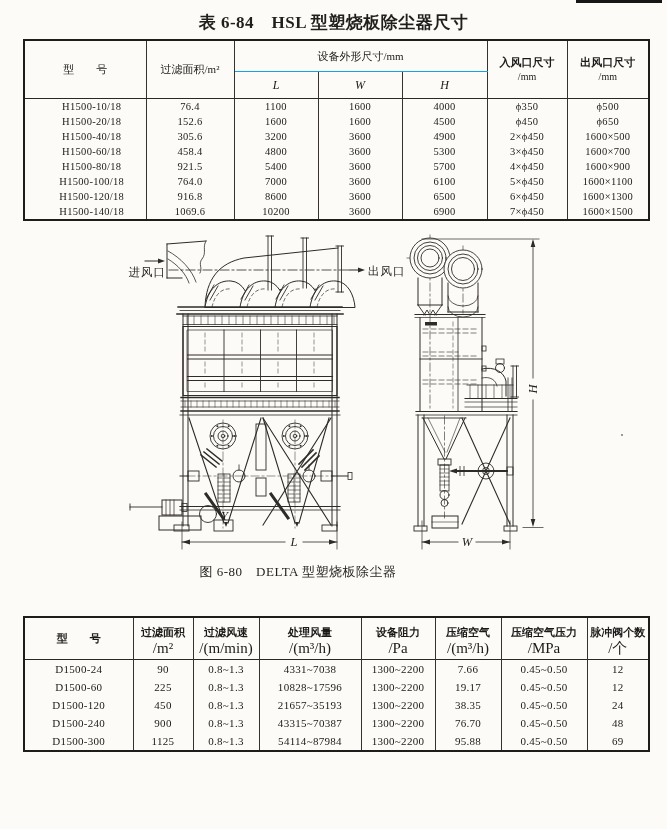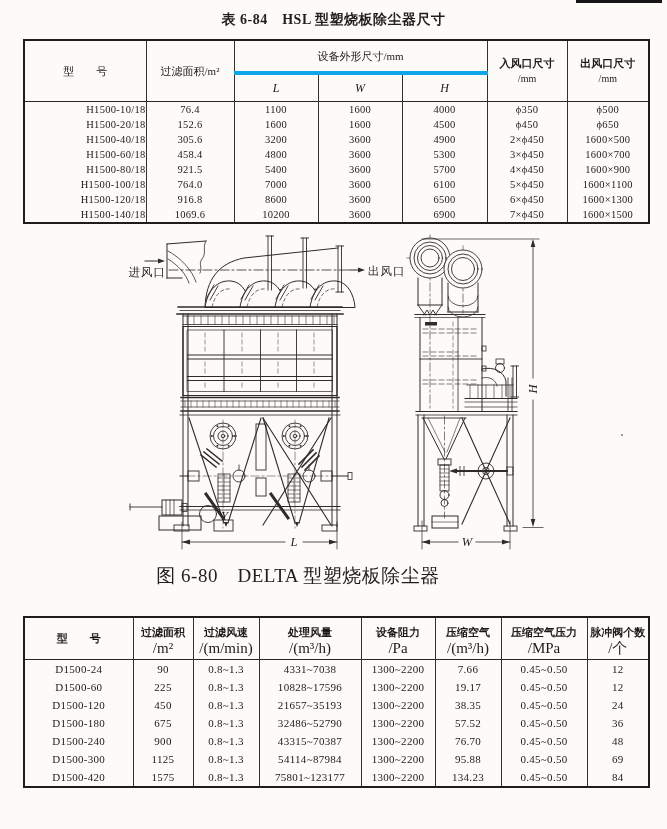--- a/index.html
+++ b/index.html
@@ -4,43 +4,43 @@
 <style>
   html,body{margin:0;padding:0;}
   body{background:#e8e8e6;}
   .page{
     position:relative;width:667px;height:829px;margin:0 auto;
     background:#fcfbf8;color:#211f1c;overflow:hidden;
     font-family:"Liberation Serif","DejaVu Serif",serif;
   }
   .scan-line{position:absolute;left:576px;top:0;width:86px;height:2.5px;background:#161616;}
   .speck{position:absolute;left:621px;top:434px;width:2px;height:2px;background:#9a9astr;background:#999;}
-  .ttl{position:absolute;left:0;width:667px;text-align:center;font-size:14px;font-weight:bold;letter-spacing:.5px;white-space:pre;}
-  .cap{position:absolute;left:0;width:596px;text-align:center;font-size:19px;font-weight:normal;letter-spacing:.5px;white-space:pre;}
+  .ttl{position:absolute;left:0;width:667px;text-align:center;font-size:17px;font-weight:bold;letter-spacing:.5px;white-space:pre;}
+  .cap{position:absolute;left:0;width:596px;text-align:center;font-size:13px;font-weight:normal;letter-spacing:.5px;white-space:pre;}
   #t1-title{top:11px;}
   #fig-caption{top:563px;}
   #t2-title{top:591px;}
 
   table.tbl{position:absolute;left:23px;border-collapse:collapse;table-layout:fixed;
     border:2px solid #1f1d1b;font-size:11px;color:#1c1a18;}
   table.tbl th,table.tbl td{
     border-left:1px solid #35322e;border-right:1px solid #35322e;
     padding:0;text-align:center;font-weight:normal;white-space:nowrap;overflow:hidden;}
   table.tbl thead{border-bottom:1.2px solid #2a2724;}
   .b{font-weight:bold;}
   .it{font-style:italic;font-size:12px;}
 
   #table1{top:39px;width:625px;}
   #table1 thead tr.r1 th{height:30px;vertical-align:middle;}
   #table1 thead tr.r2 th{height:26px;vertical-align:middle;}
-  #table1 th.grp{border-bottom:4px solid #0ea5e9;}
+  #table1 th.grp{border-bottom:1px solid #0ea5e9;}
   #table1 .two{line-height:14.5px;font-weight:bold;}
   #table1 .two .unit{font-weight:normal;font-size:10px;}
   #table1 tbody td{height:15px;font-size:10.5px;letter-spacing:.3px;}
-  #table1 tbody td:first-child{text-align:right;padding-left:13px;}
+  #table1 tbody td:first-child{text-align:center;padding-left:13px;}
 
   #table2{top:616px;width:625px;}
   #table2 thead th{height:41px;vertical-align:middle;}
   #table2 .h2a{display:block;line-height:18px;padding-top:2px;font-weight:bold;}
   #table2 .h2b{display:block;line-height:15px;font-size:15px;}
   #table2 .h1{line-height:39px;font-weight:bold;}
   #table2 tbody td{height:18px;font-size:11px;letter-spacing:.3px;}
 
   #diagram{position:absolute;left:55px;top:228px;}
   #diagram text{font-family:"Liberation Serif","DejaVu Serif",serif;fill:#211f1c;}
@@ -446,54 +446,34 @@
           <td>D1500-120</td>
           <td>450</td>
           <td>0.8~1.3</td>
           <td>21657~35193</td>
           <td>1300~2200</td>
           <td>38.35</td>
           <td>0.45~0.50</td>
           <td>24</td>
         </tr>
         <tr>
-          <td>D1500-180</td>
-          <td>675</td>
-          <td>0.8~1.3</td>
-          <td>32486~52790</td>
-          <td>1300~2200</td>
-          <td>57.52</td>
-          <td>0.45~0.50</td>
-          <td>36</td>
-        </tr>
-        <tr>
           <td>D1500-240</td>
           <td>900</td>
           <td>0.8~1.3</td>
           <td>43315~70387</td>
           <td>1300~2200</td>
           <td>76.70</td>
           <td>0.45~0.50</td>
           <td>48</td>
         </tr>
         <tr>
           <td>D1500-300</td>
           <td>1125</td>
           <td>0.8~1.3</td>
           <td>54114~87984</td>
           <td>1300~2200</td>
           <td>95.88</td>
           <td>0.45~0.50</td>
           <td>69</td>
         </tr>
-        <tr>
-          <td>D1500-420</td>
-          <td>1575</td>
-          <td>0.8~1.3</td>
-          <td>75801~123177</td>
-          <td>1300~2200</td>
-          <td>134.23</td>
-          <td>0.45~0.50</td>
-          <td>84</td>
-        </tr>
       </tbody>
   </table>
 </div>
 
 </body></html>

